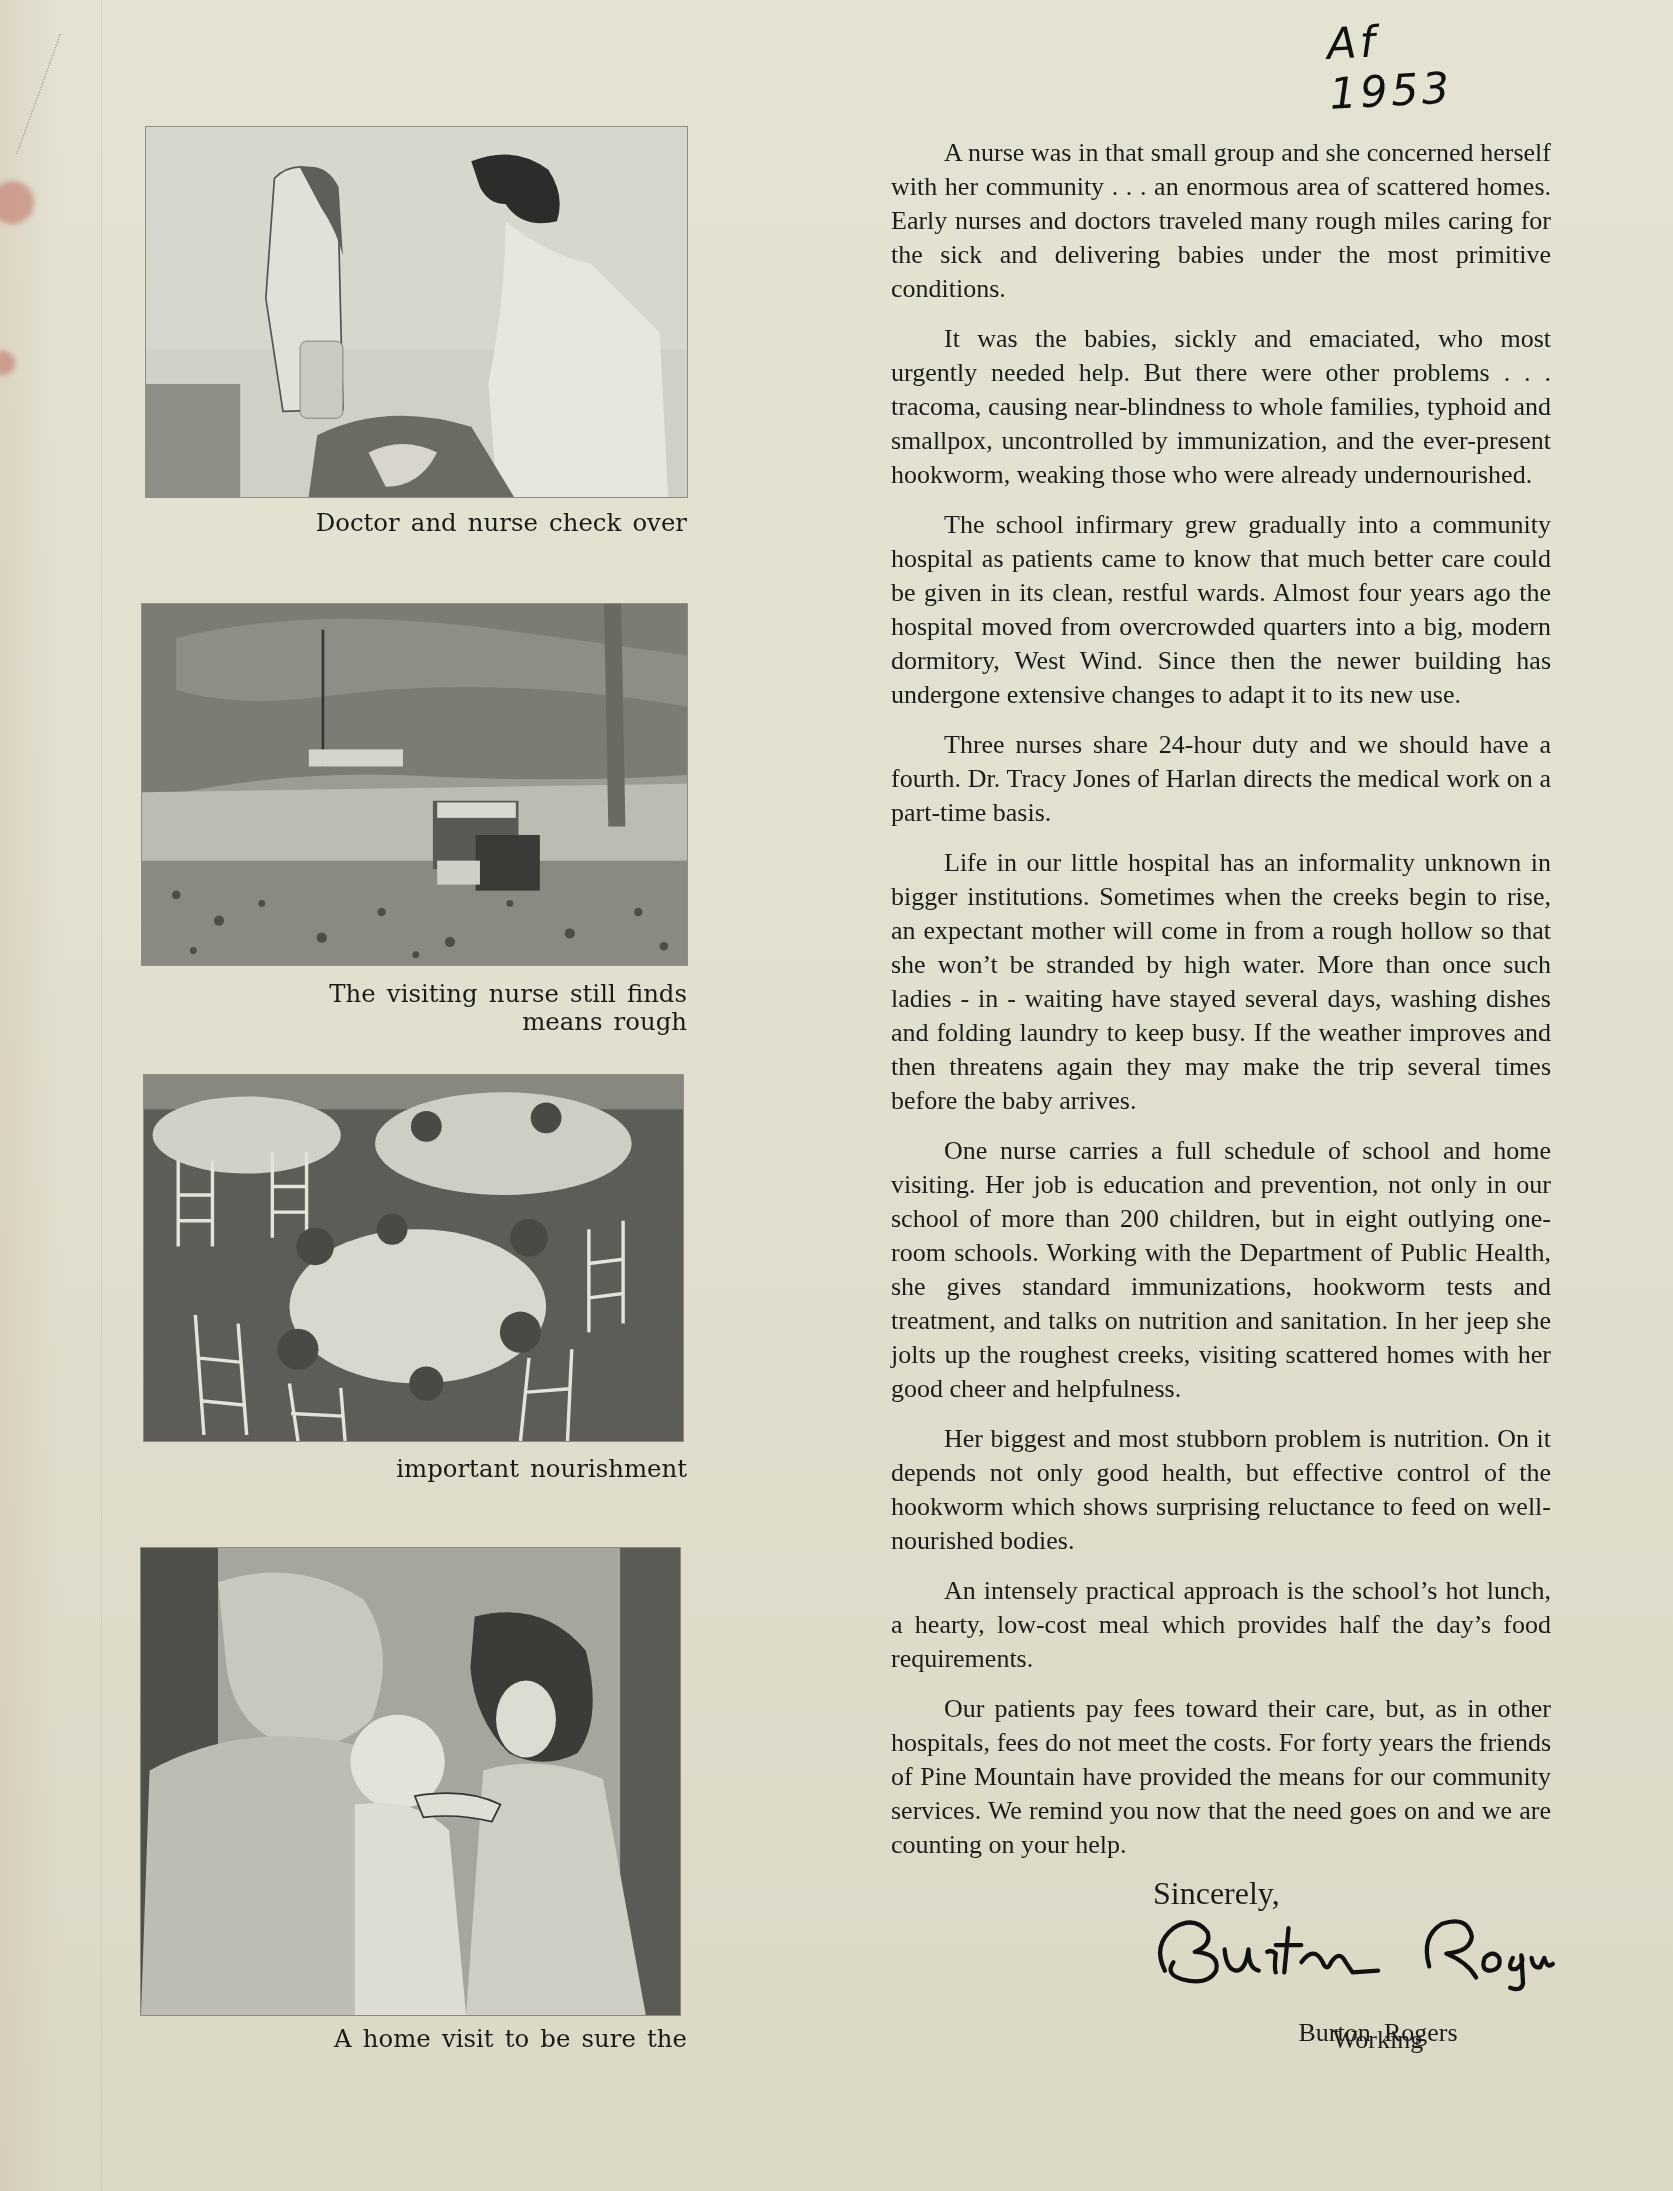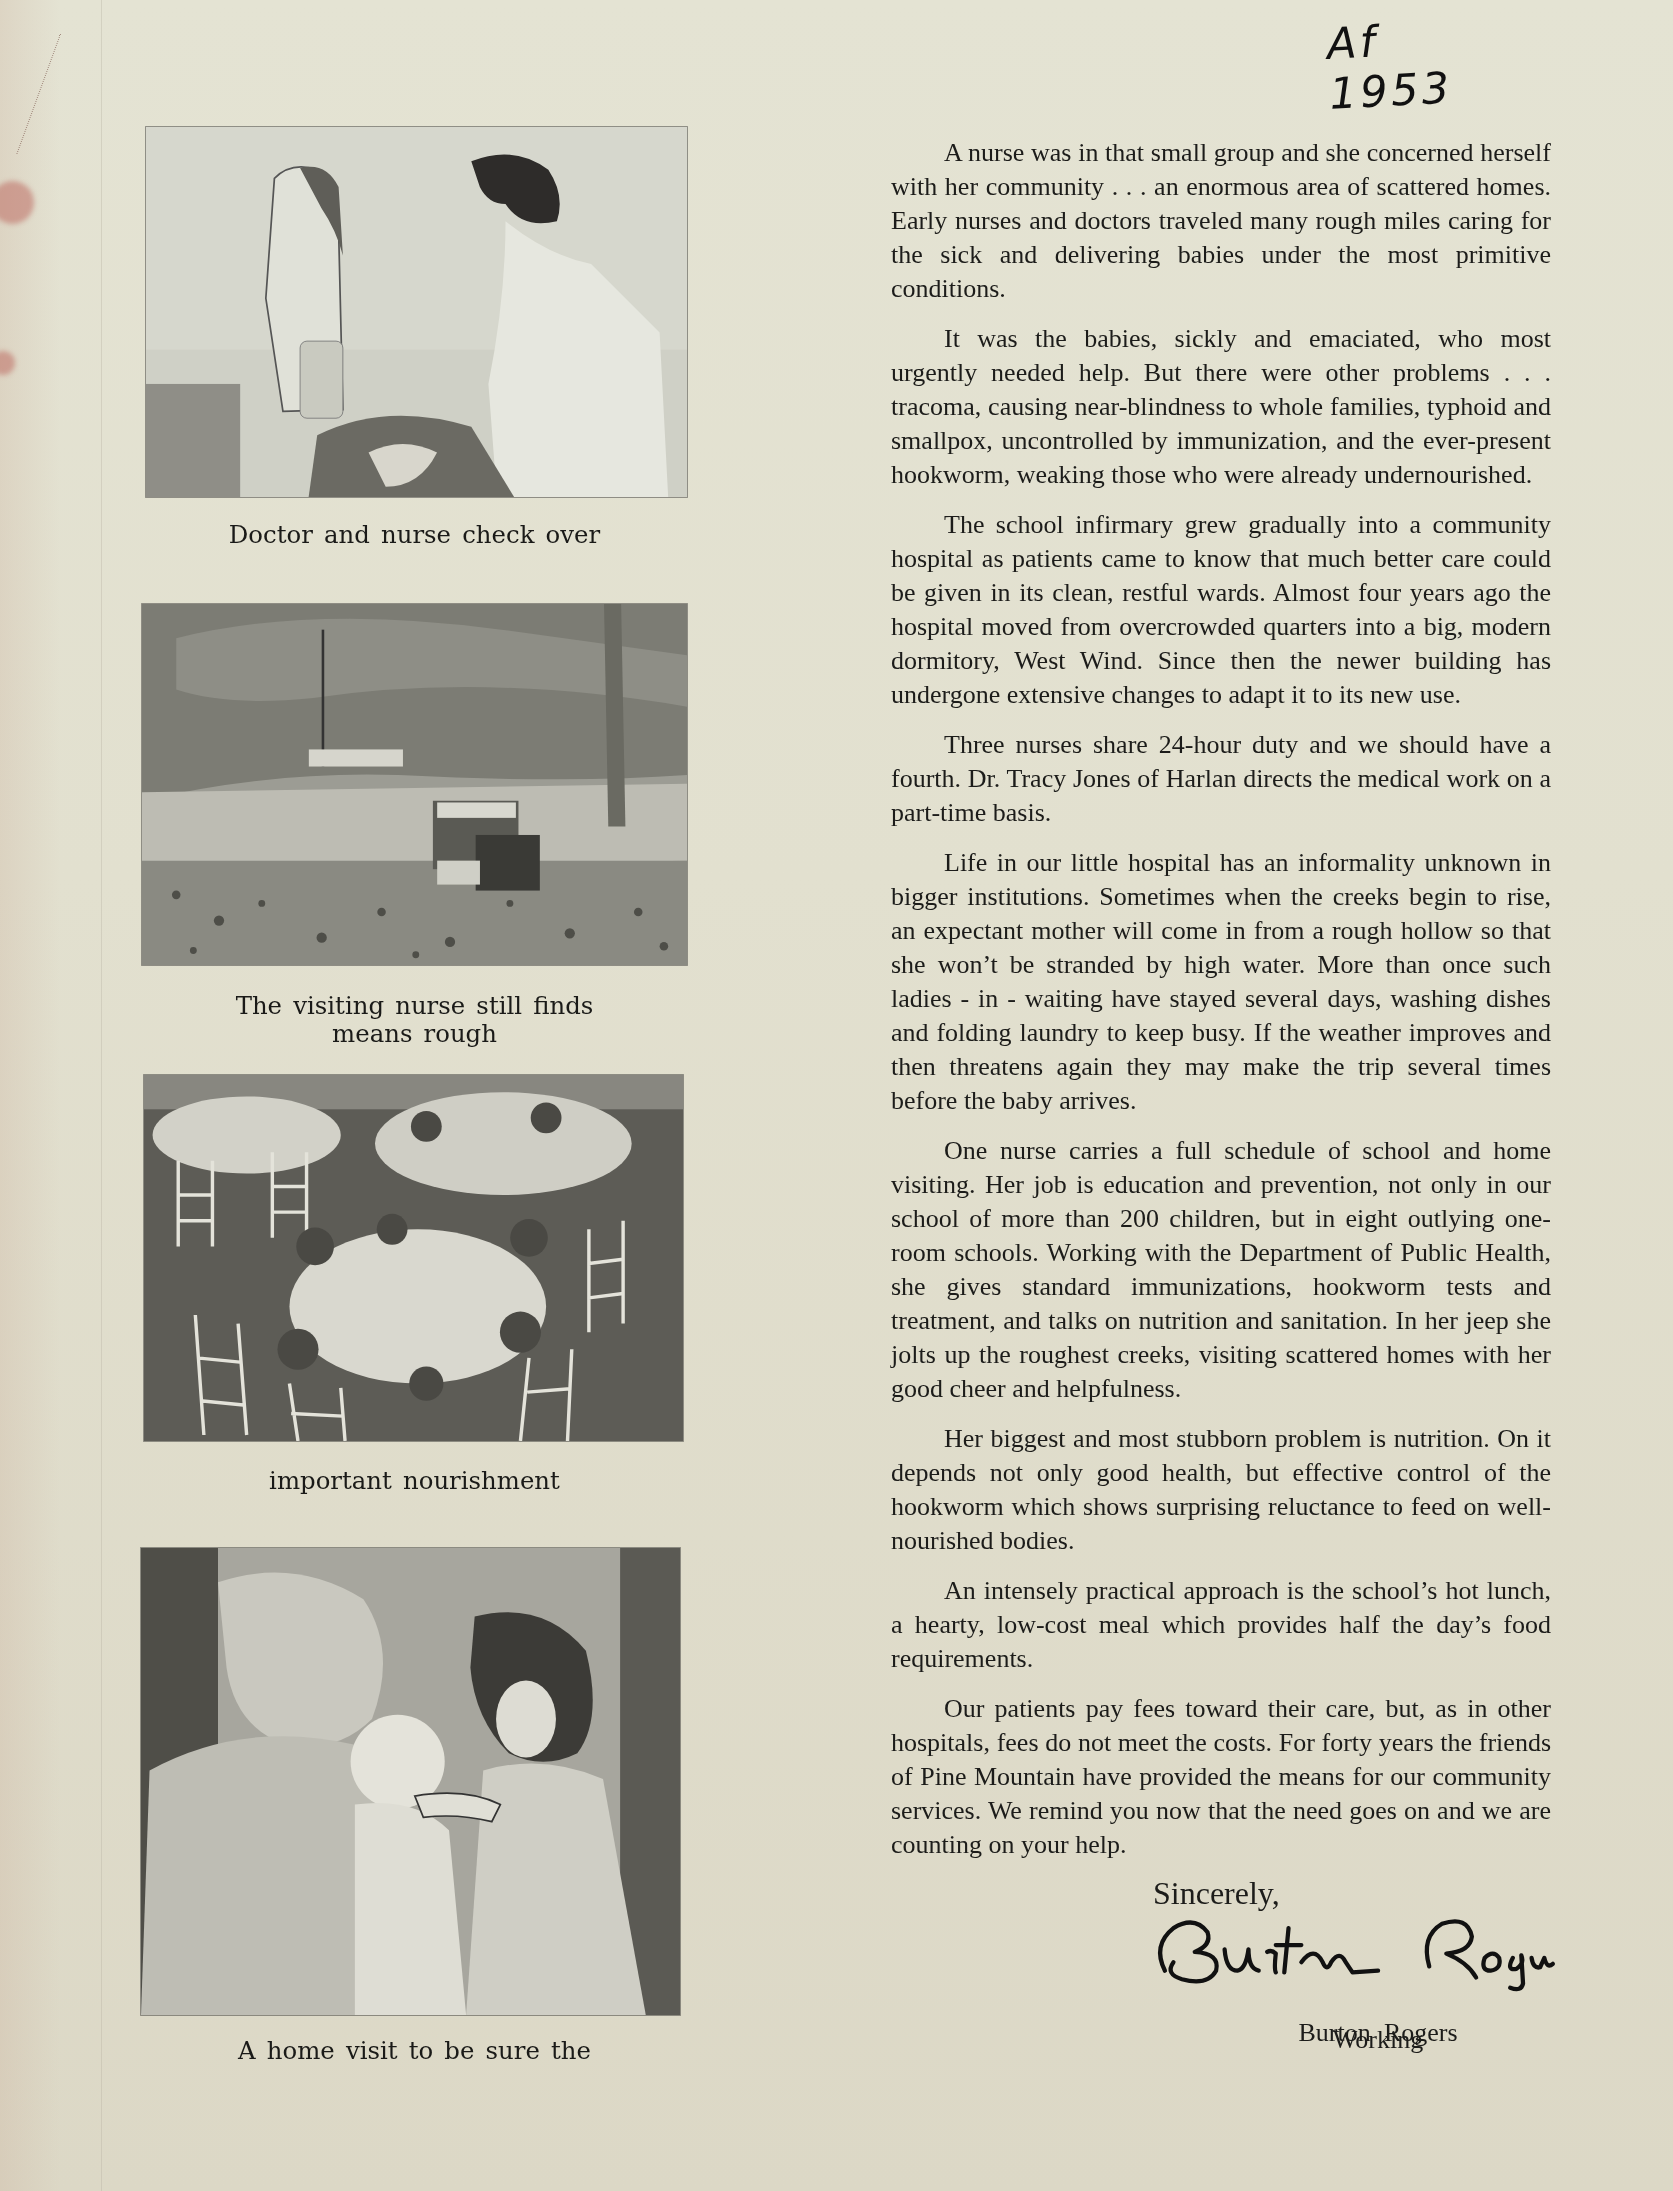--- a/index.html
+++ b/index.html
@@ -38,23 +38,23 @@
     position: absolute; overflow: hidden; background: #9a9a92;
     box-shadow: 0 0 0 0.9px rgba(40,40,40,0.5);
   }
   .photo svg { width: 100%; height: 100%; display: block; }
   .photo-1 { left: 146px; top: 127px; width: 541px; height: 370px; }
   .photo-2 { left: 142px; top: 604px; width: 545px; height: 361px; }
   .photo-3 { left: 144px; top: 1075px; width: 539px; height: 366px; }
   .photo-4 { left: 141px; top: 1548px; width: 539px; height: 467px; }
 
   .caption {
-    position: absolute; left: 142px; width: 545px; text-align: center;
+    position: absolute; left: 142px; width: 545px; text-align: right;
     font-family: "DejaVu Serif", "Liberation Serif", serif; font-size: 24.4px; line-height: 28px;
-    word-spacing: 3.4px; color: #1a1a18; margin-top: 12px;
+    word-spacing: 3.4px; color: #1a1a18;
   }
   .caption-1 { top: 509px; }
   .caption-2 { top: 980px; }
   .caption-3 { top: 1455px; }
   .caption-4 { top: 2025px; }
   .caption span { display: block; }
 
   
   .letter-body {
     position: absolute; left: 875px; top: 120px; width: 692px;

